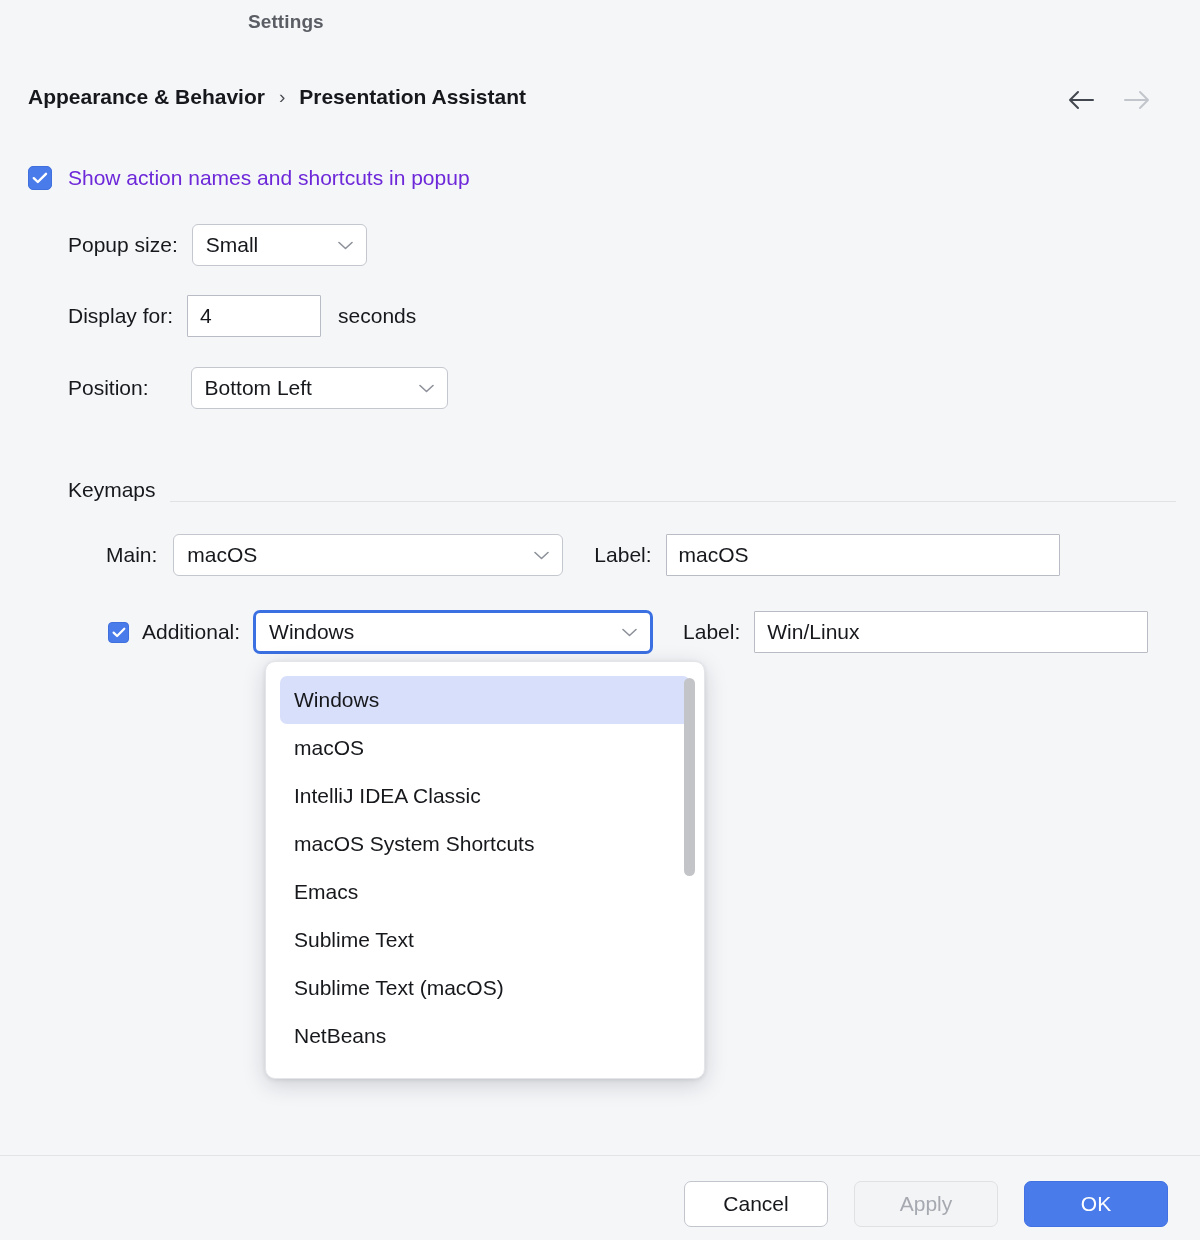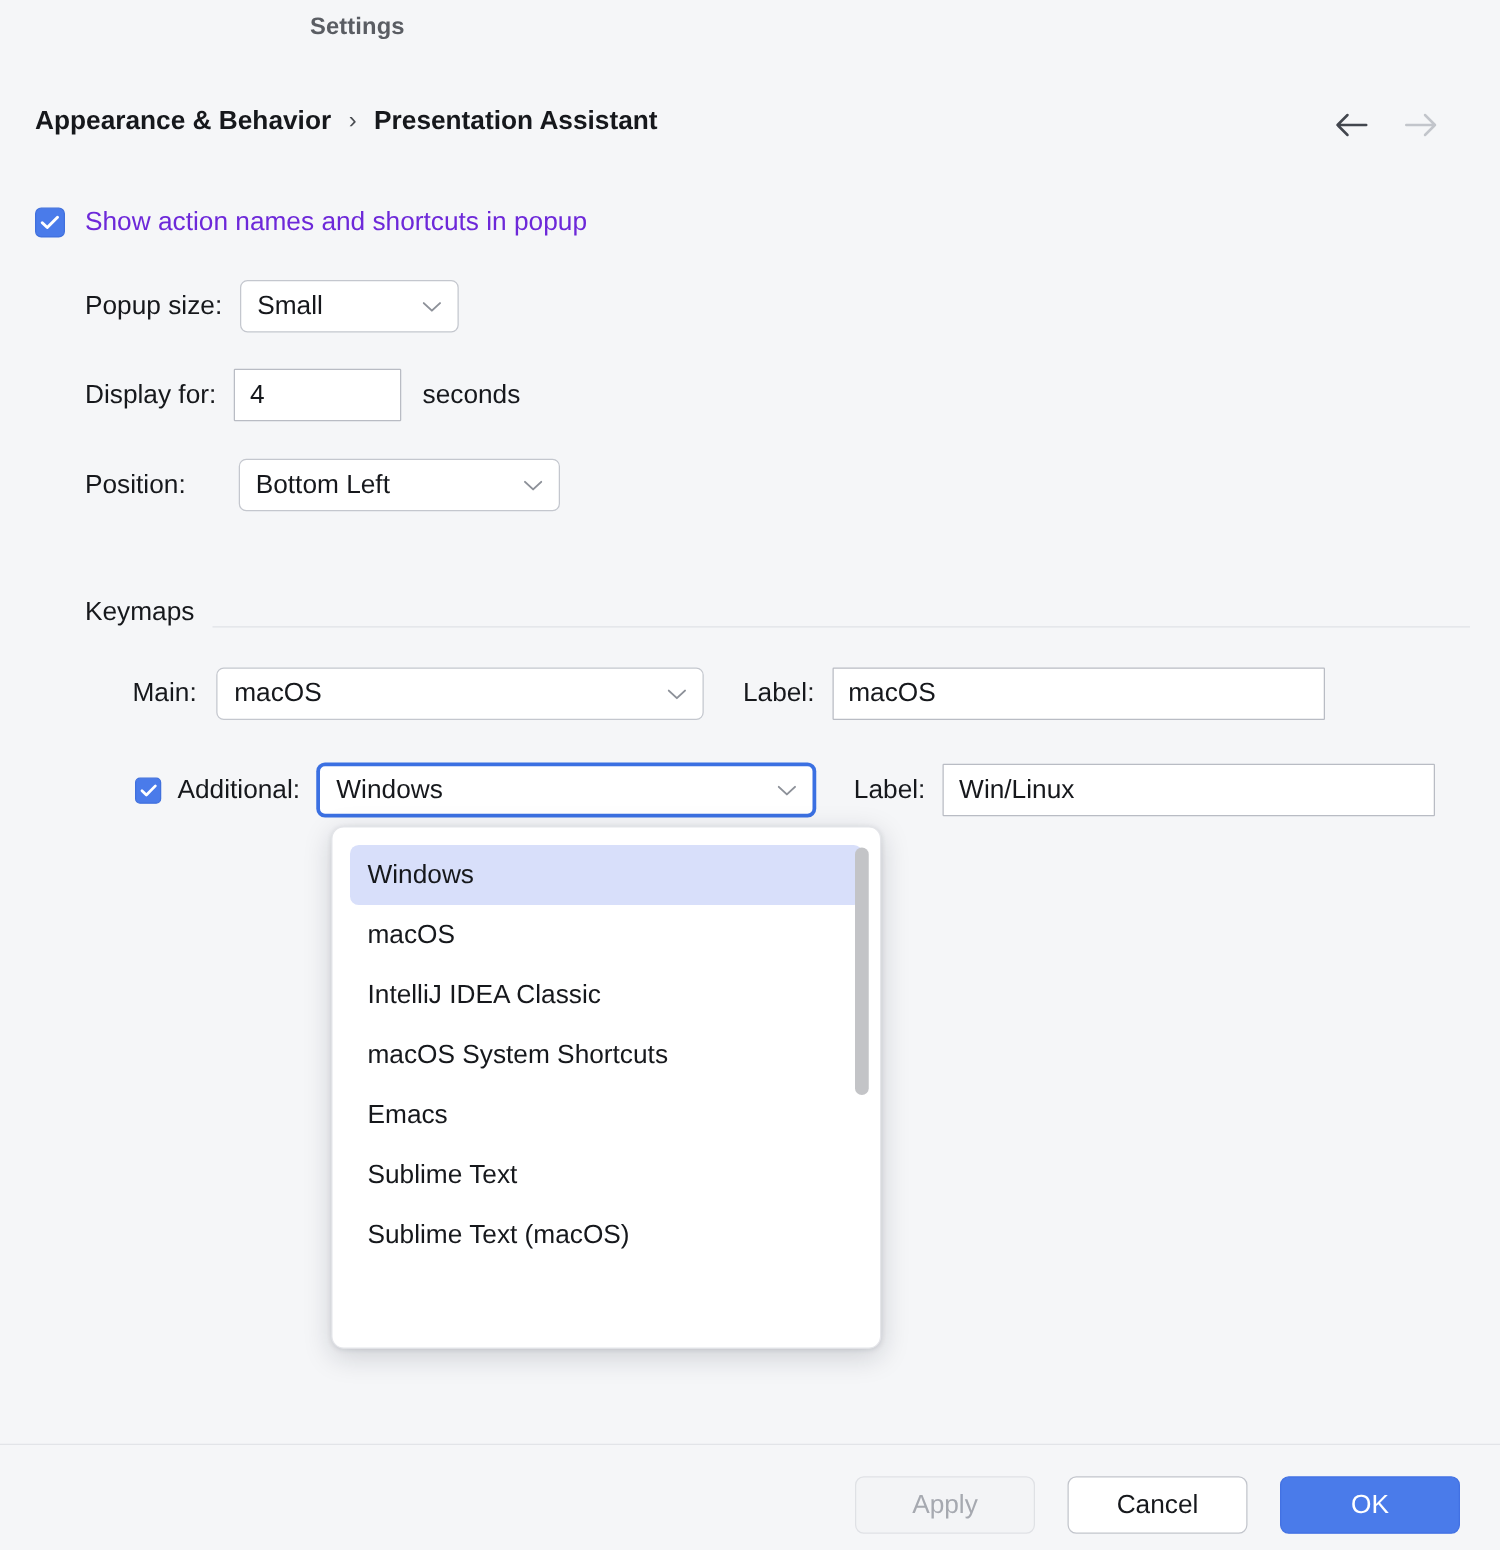--- a/index.html
+++ b/index.html
@@ -240,32 +240,35 @@
         </li>
       <li class="popup-item">
           <span>Emacs</span>
         </li>
       <li class="popup-item">
           <span>Sublime Text</span>
         </li>
       <li class="popup-item">
           <span>Sublime Text (macOS)</span>
         </li>
+      <li class="popup-item">
+          <span>NetBeans</span>
+        </li>
     </ul>
     <div class="popup-scrollbar">
       <div class="popup-thumb"></div>
     </div>
   </div>
 
   <div class="footer-divider"></div>
   <div class="footer">
+    <div class="btn btn-cancel">
+        <span>Cancel</span>
+      </div>
     <div class="btn btn-apply">
         <span>Apply</span>
-      </div>
-    <div class="btn btn-cancel">
-        <span>Cancel</span>
       </div>
     <div class="btn btn-ok">
         <span>OK</span>
       </div>
   </div>
 
 </div>
 
 </body></html>

